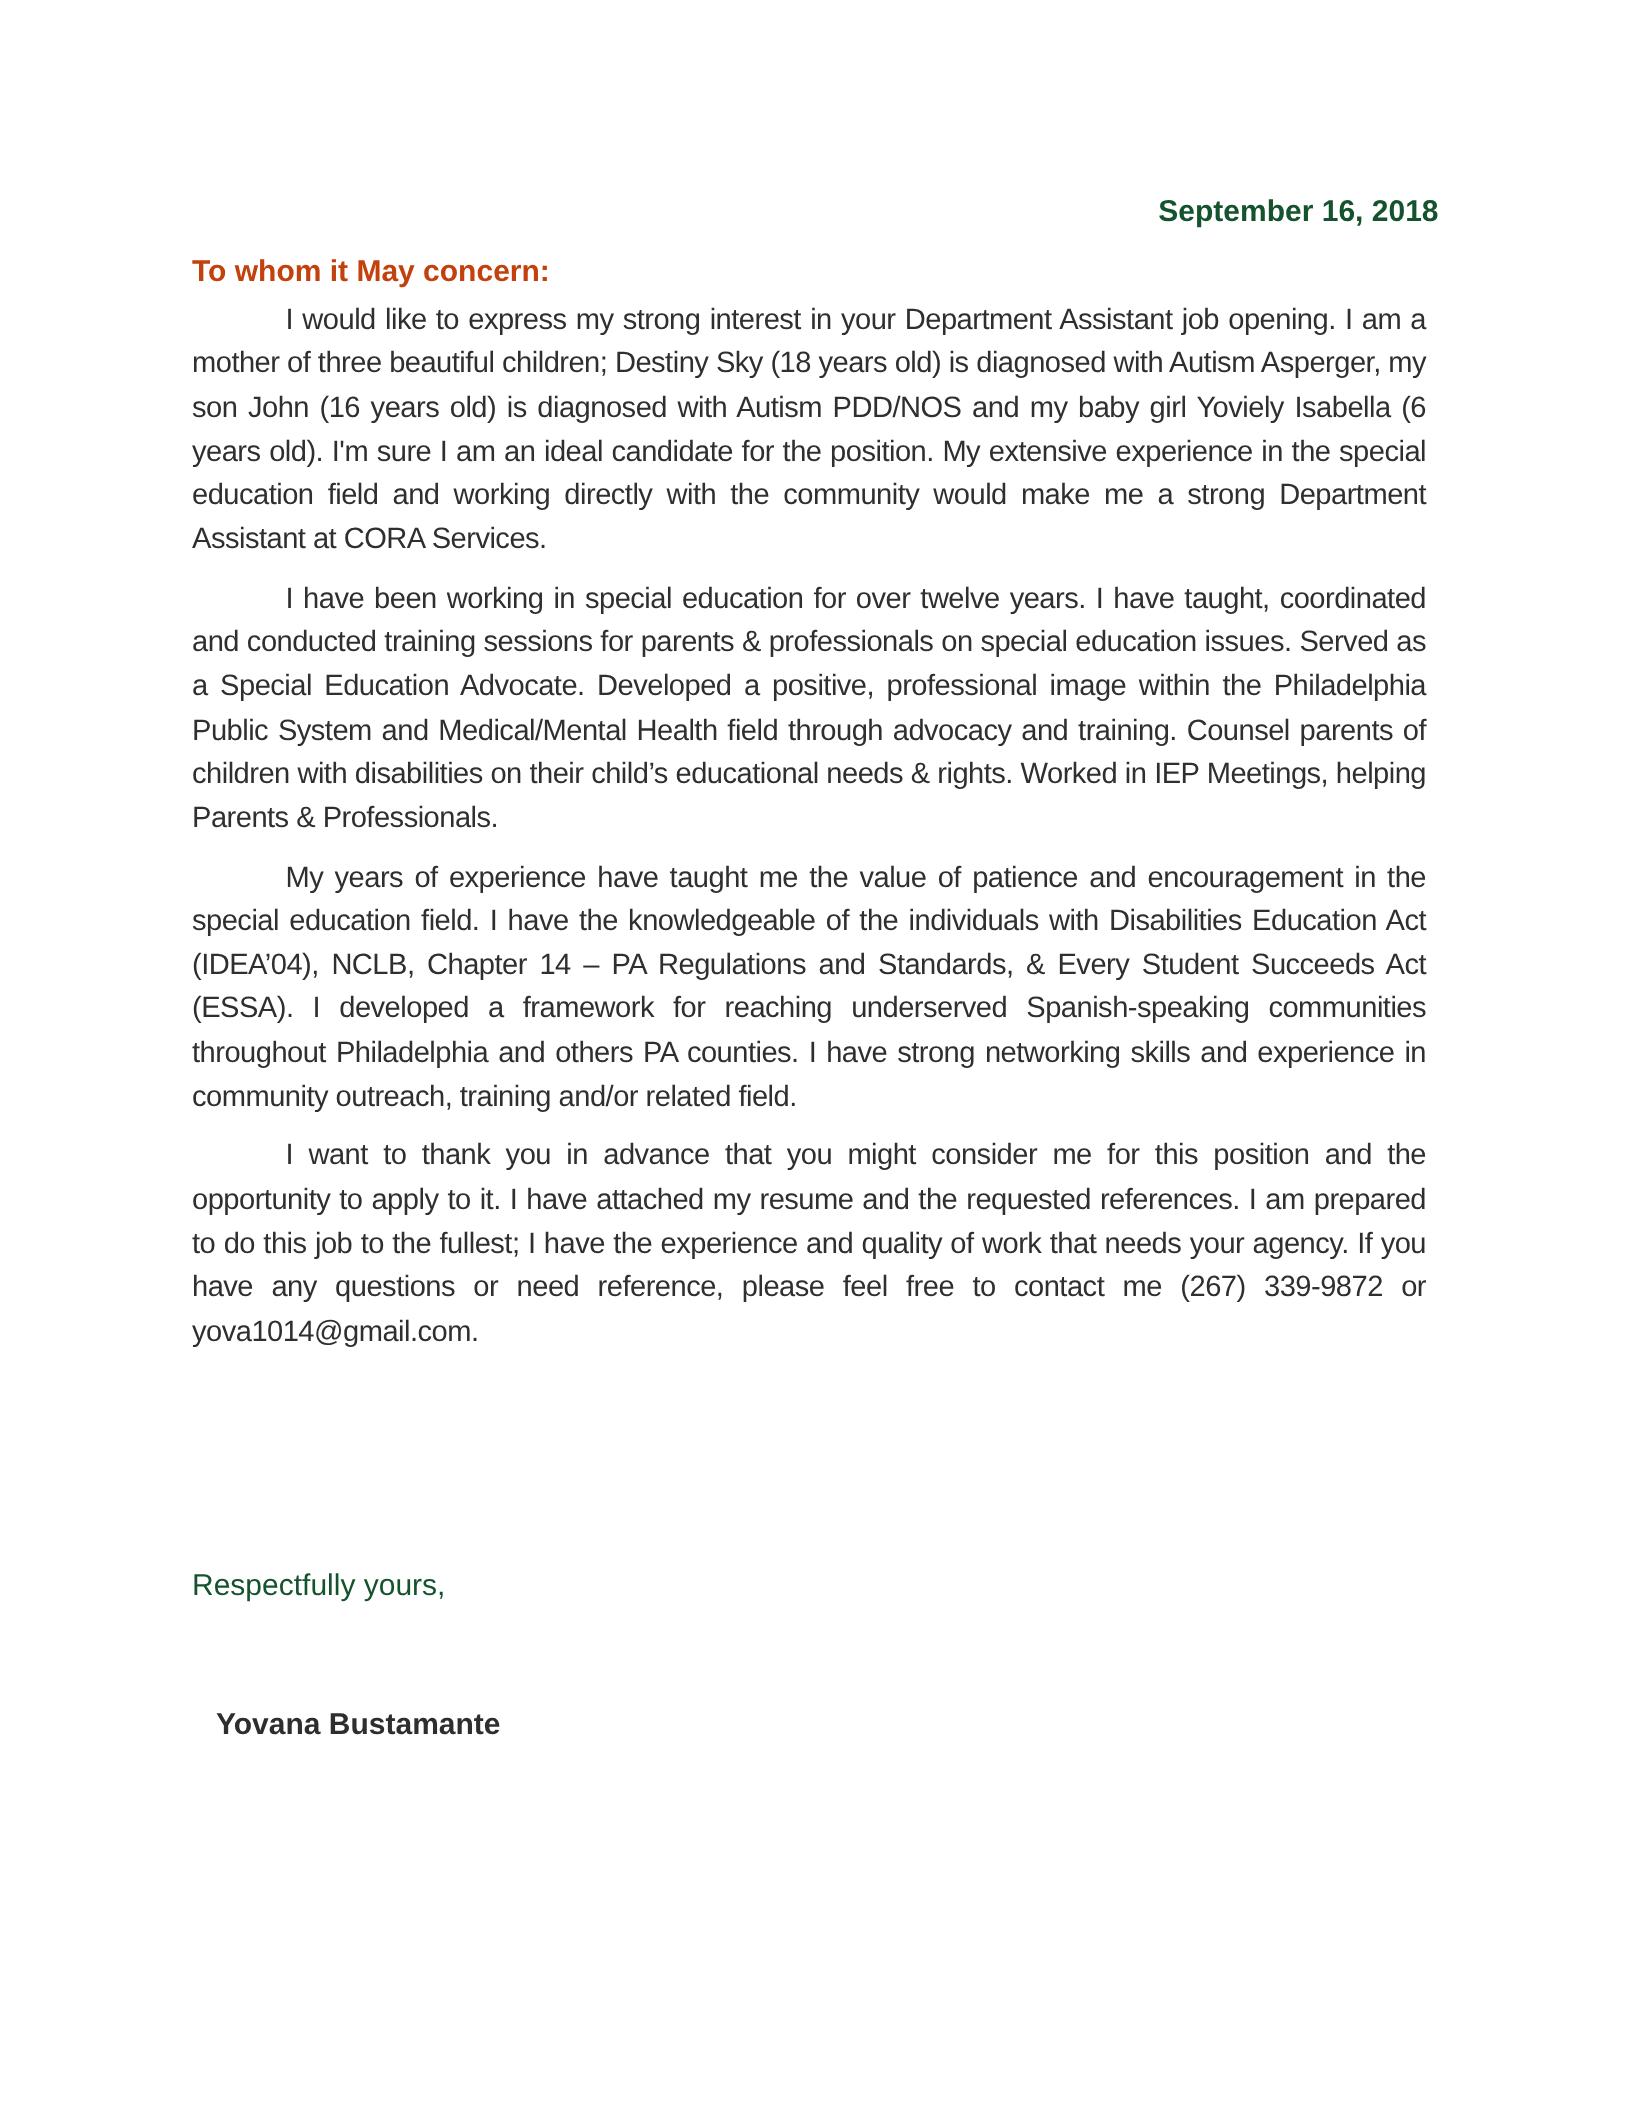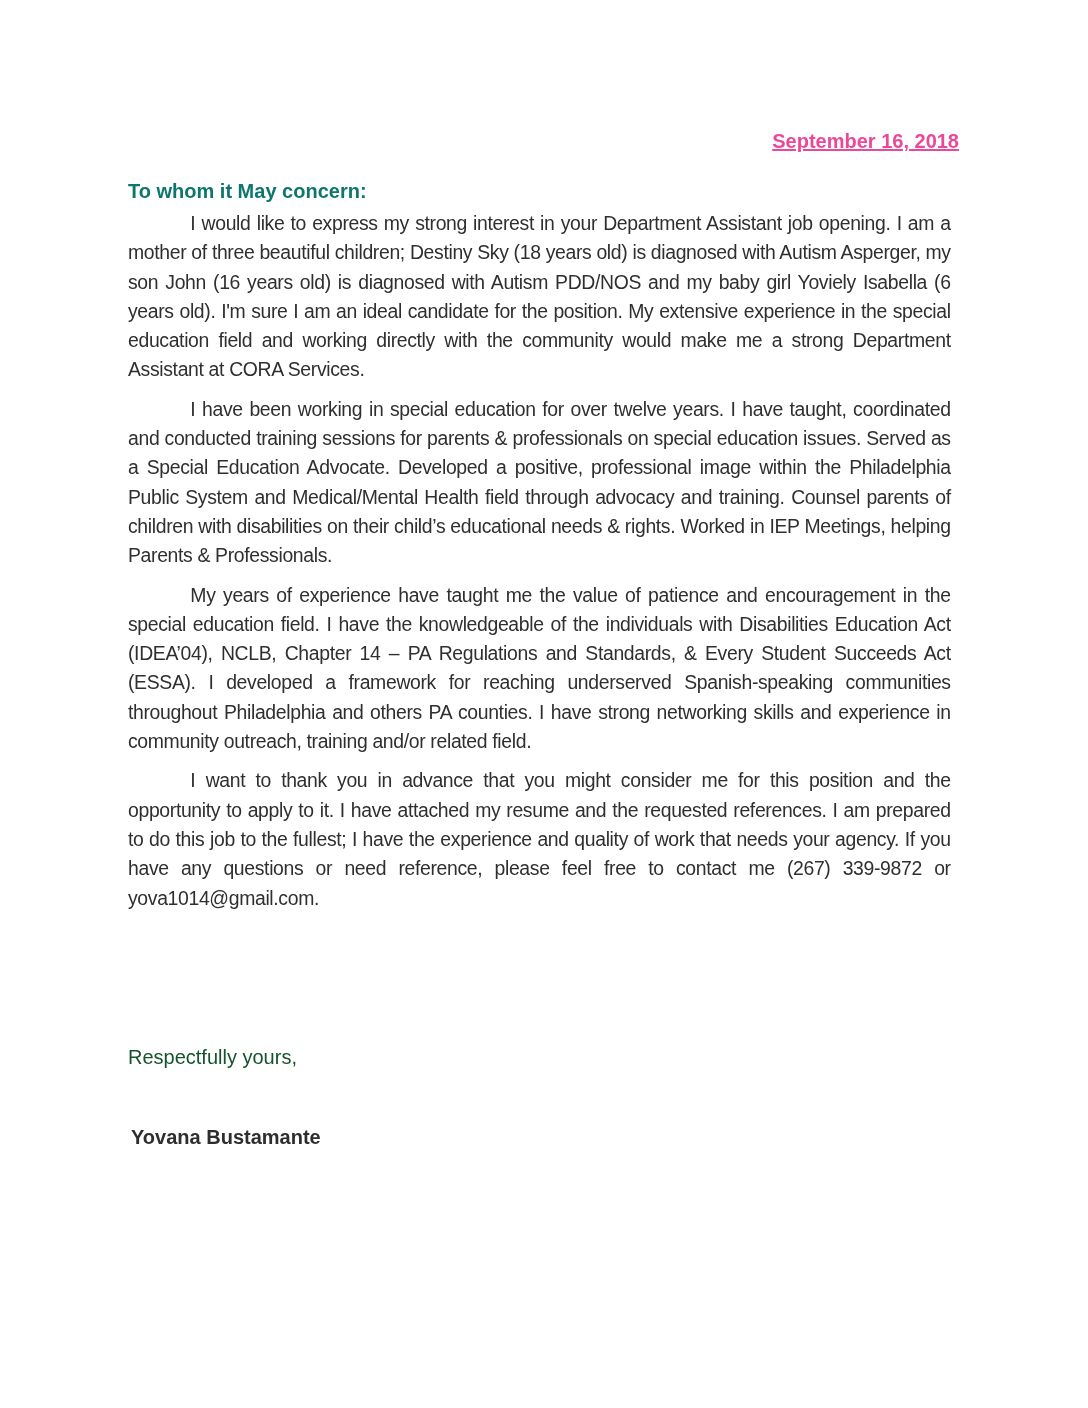--- a/index.html
+++ b/index.html
@@ -20,29 +20,28 @@
       left: 128px;
       top: 126px;
       width: 831px;
     }
     .date {
       text-align: right;
       font-weight: bold;
       font-size: 20px;
       line-height: 30px;
       margin: 0;
-      color: #ec4899;
-      text-decoration: underline;
+      color: #14532d;
     }
     .salutation {
       font-weight: bold;
       font-size: 20px;
       line-height: 30px;
-      margin: 20px 0 0 0;
-      color: #0f766e;
+      margin: 10px 0 0 0;
+      color: #c2410c;
     }
     .para {
       font-family: "Liberation Sans", sans-serif;
       font-size: 19.6px;
       line-height: 29.3px;
       text-align: justify;
       text-indent: 63px;
       margin: 3px 0 10px 0;
       color: #2f2f2f;
       letter-spacing: -0.35px;
@@ -56,21 +55,21 @@
       margin: 0;
       position: absolute;
       top: 916px;
       left: 0;
       color: #14532d;
     }
     .signature {
       font-weight: bold;
       font-size: 20px;
       line-height: 30px;
-      margin: 3px;
+      margin: 16px;
       position: absolute;
       top: 993px;
       left: 0;
       color: #2e2e2e;
     }
   </style>
 </head>
 <body>
 
 <div class="page">

